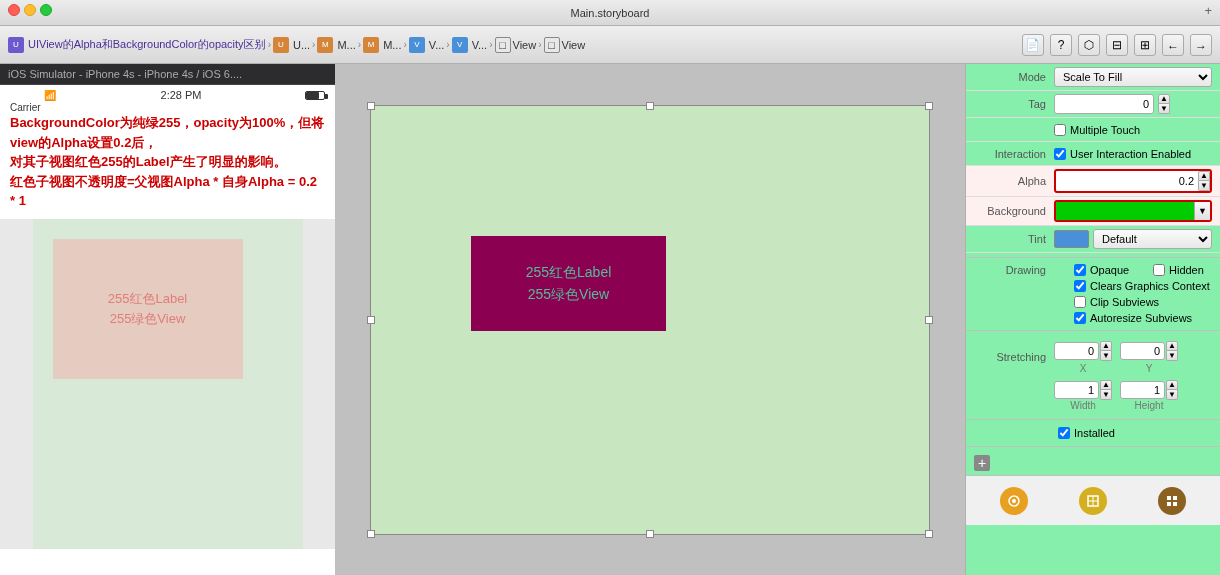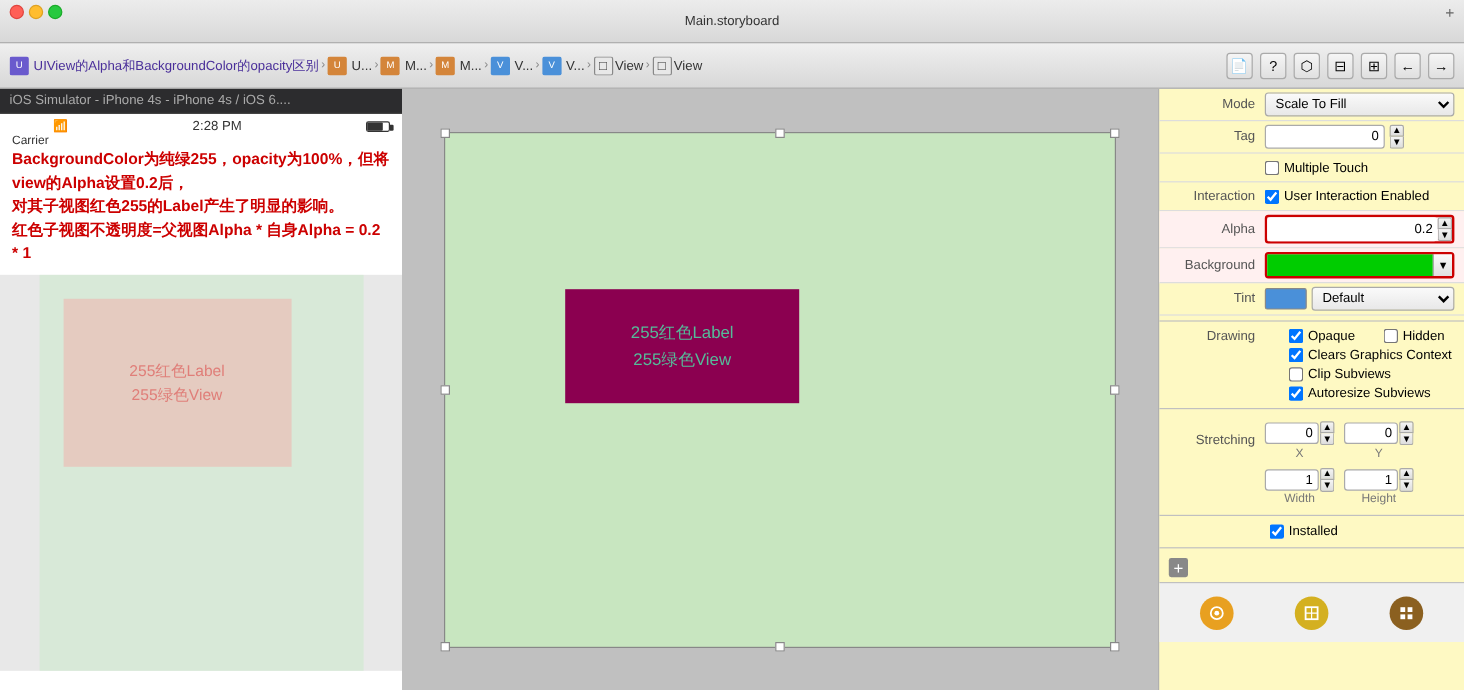--- a/index.html
+++ b/index.html
@@ -2,21 +2,21 @@
 <html><head>
   <meta charset="utf-8">
   <style>
     * { box-sizing: border-box; margin: 0; padding: 0; }
     body { font-family: -apple-system, "Helvetica Neue", Arial, sans-serif; background: #c8c8c8; width: 1220px; height: 575px; overflow: hidden; display: flex; flex-direction: column; }
 
     
     .title-bar {
       background: linear-gradient(to bottom, #ececec, #d8d8d8);
       border-bottom: 1px solid #b0b0b0;
-      height: 36px;
+      height: 26px;
       display: flex;
       align-items: center;
       justify-content: center;
       font-size: 11px;
       color: #333;
       position: relative;
     }
     .title-bar .window-close { position: absolute; left: 8px; top: 4px; width: 12px; height: 12px; background: #ff5f56; border-radius: 50%; border: 1px solid #e0443e; }
     .title-bar .window-minimize { position: absolute; left: 24px; top: 4px; width: 12px; height: 12px; background: #ffbd2e; border-radius: 50%; border: 1px solid #dea123; }
     .title-bar .window-maximize { position: absolute; left: 40px; top: 4px; width: 12px; height: 12px; background: #27c93f; border-radius: 50%; border: 1px solid #1aab29; }
@@ -223,21 +223,21 @@
     .inner-label {
       font-size: 14px;
       color: #5b9;
       line-height: 1.6;
       text-align: center;
     }
 
     
     .inspector-panel {
       width: 255px;
-      background: #fef9c3;
+      background: #86efac;
       border-left: 1px solid #b0b0b0;
       display: flex;
       flex-direction: column;
       flex-shrink: 0;
       overflow-y: auto;
     }
     .inspector-row {
       display: flex;
       align-items: center;
       padding: 3px 8px;

